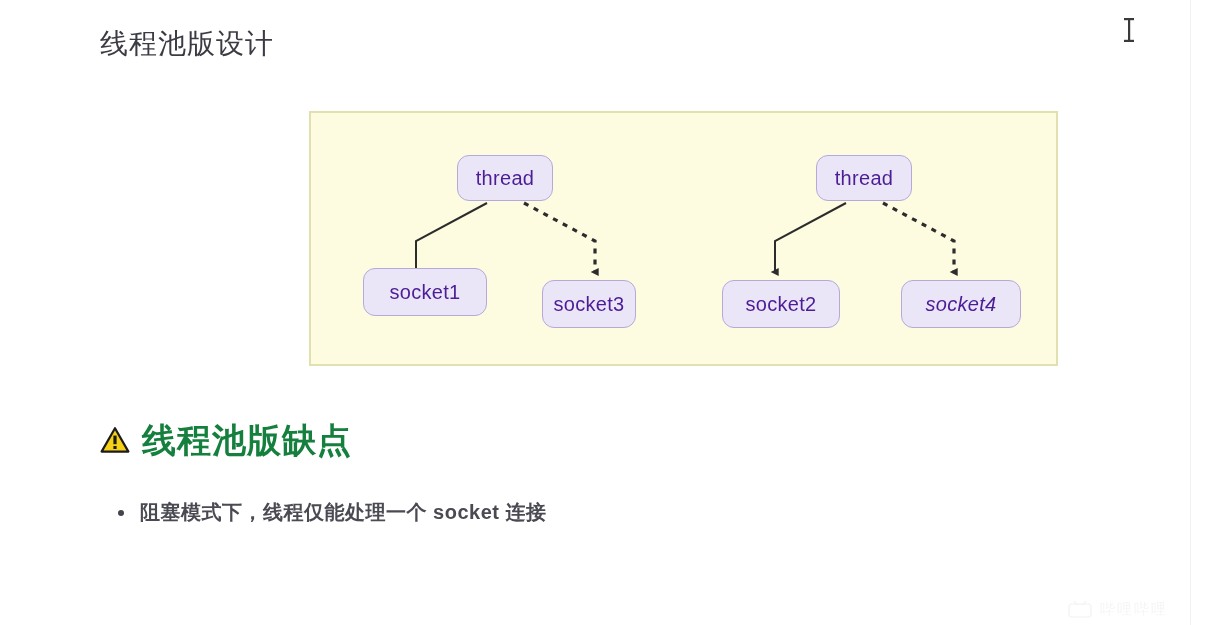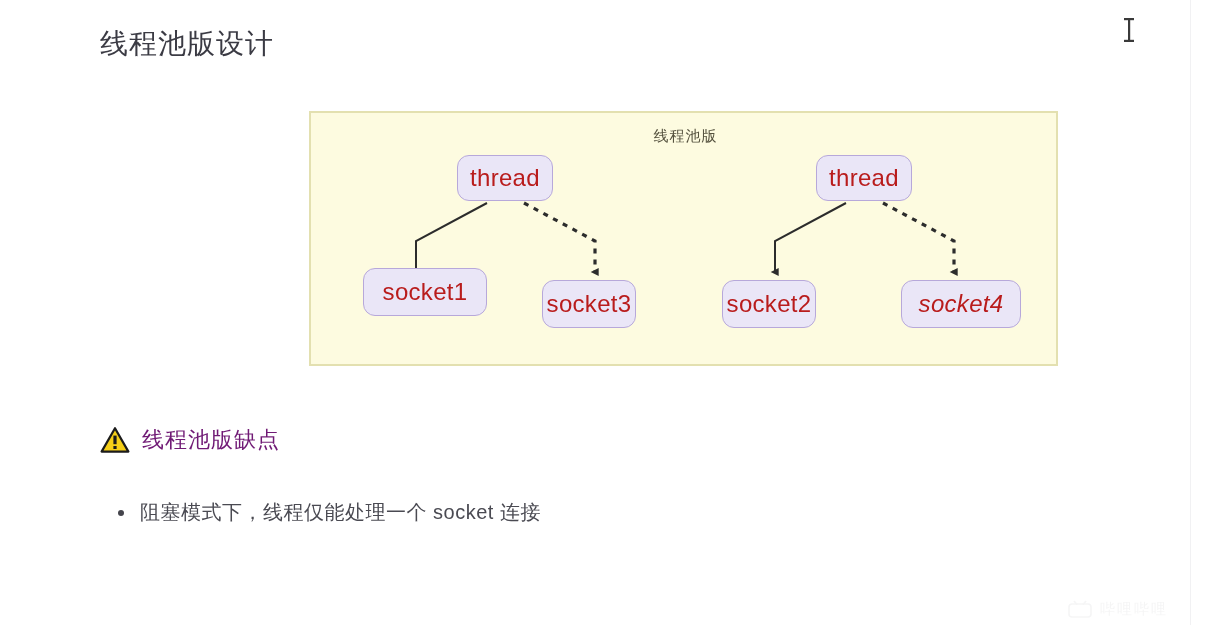--- a/index.html
+++ b/index.html
@@ -74,51 +74,51 @@
     left: 0;
     top: 0;
   }
 
   .node {
     position: absolute;
     box-sizing: border-box;
     background: #eae6f7;
     border: 1.6px solid #b7a8da;
     border-radius: 12px;
-    color: #b91c1c;
-    font-size: 24px;
+    color: #4c1d95;
+    font-size: 20px;
     display: flex;
     align-items: center;
     justify-content: center;
     letter-spacing: 0.3px;
   }
 
   
   #node-thread-1 { left: 146px; top: 42px; width: 96px; height: 46px; }
   #node-thread-2 { left: 505px; top: 42px; width: 96px; height: 46px; }
   
   #node-socket-1 { left: 52px;  top: 155px; width: 124px; height: 48px; }
   #node-socket-3 { left: 231px; top: 167px; width: 94px; height: 48px; }
-  #node-socket-2 { left: 411px; top: 167px; width: 94px; height: 48px; }
+  #node-socket-2 { left: 411px; top: 167px; width: 118px; height: 48px; }
   #node-socket-4 { left: 590px; top: 167px; width: 120px; height: 48px; font-style: italic; }
 
   
   #warn-heading {
     position: absolute;
     left: 100px;
     top: 425px;
     display: flex;
     align-items: center;
     gap: 12px;
   }
   #warn-icon { width: 30px; height: 28px; display: block; }
   #warn-heading-text {
-    font-size: 22px;
-    font-weight: normal;
-    color: #701a75;
+    font-size: 34px;
+    font-weight: bold;
+    color: #15803d;
     letter-spacing: 1px;
     line-height: 30px;
     white-space: nowrap;
   }
 
   
   #bullets {
     position: absolute;
     left: 100px;
     top: 488px;
@@ -126,20 +126,21 @@
     padding: 0 0 0 40px;
     list-style: none;
   }
   #bullets li {
     position: relative;
     font-size: 20px;
     color: #4a4a52;
     line-height: 48px;
     letter-spacing: 0.5px;
     white-space: nowrap;
+    font-weight: bold;
   }
   #bullets li::before {
     content: "";
     position: absolute;
     left: -22px;
     top: 22px;
     width: 6px;
     height: 6px;
     border-radius: 50%;
     background: #44444c;
@@ -177,21 +178,20 @@
 <body>
 
 <div id="page">
 
   <div id="doc-edge"></div>
 
   <div id="page-title">线程池版设计</div>
 
   <div id="diagram">
 
-    <div id="diagram-caption">线程池版</div>
 
     <svg id="diagram-svg" width="749" height="255">
       <defs>
         <marker id="arrowhead" markerWidth="9" markerHeight="9" refX="4.5" refY="4.2" orient="auto" markerUnits="userSpaceOnUse">
           <path d="M0.5,0.5 L8.5,0.5 L4.5,8.5 Z" fill="#2c2c2c"></path>
         </marker>
       </defs>
 
       <path d="M176,90 L105,128 L105,159" fill="none" stroke="#2c2c2c" stroke-width="2" marker-end="url(#arrowhead)"></path>
 

